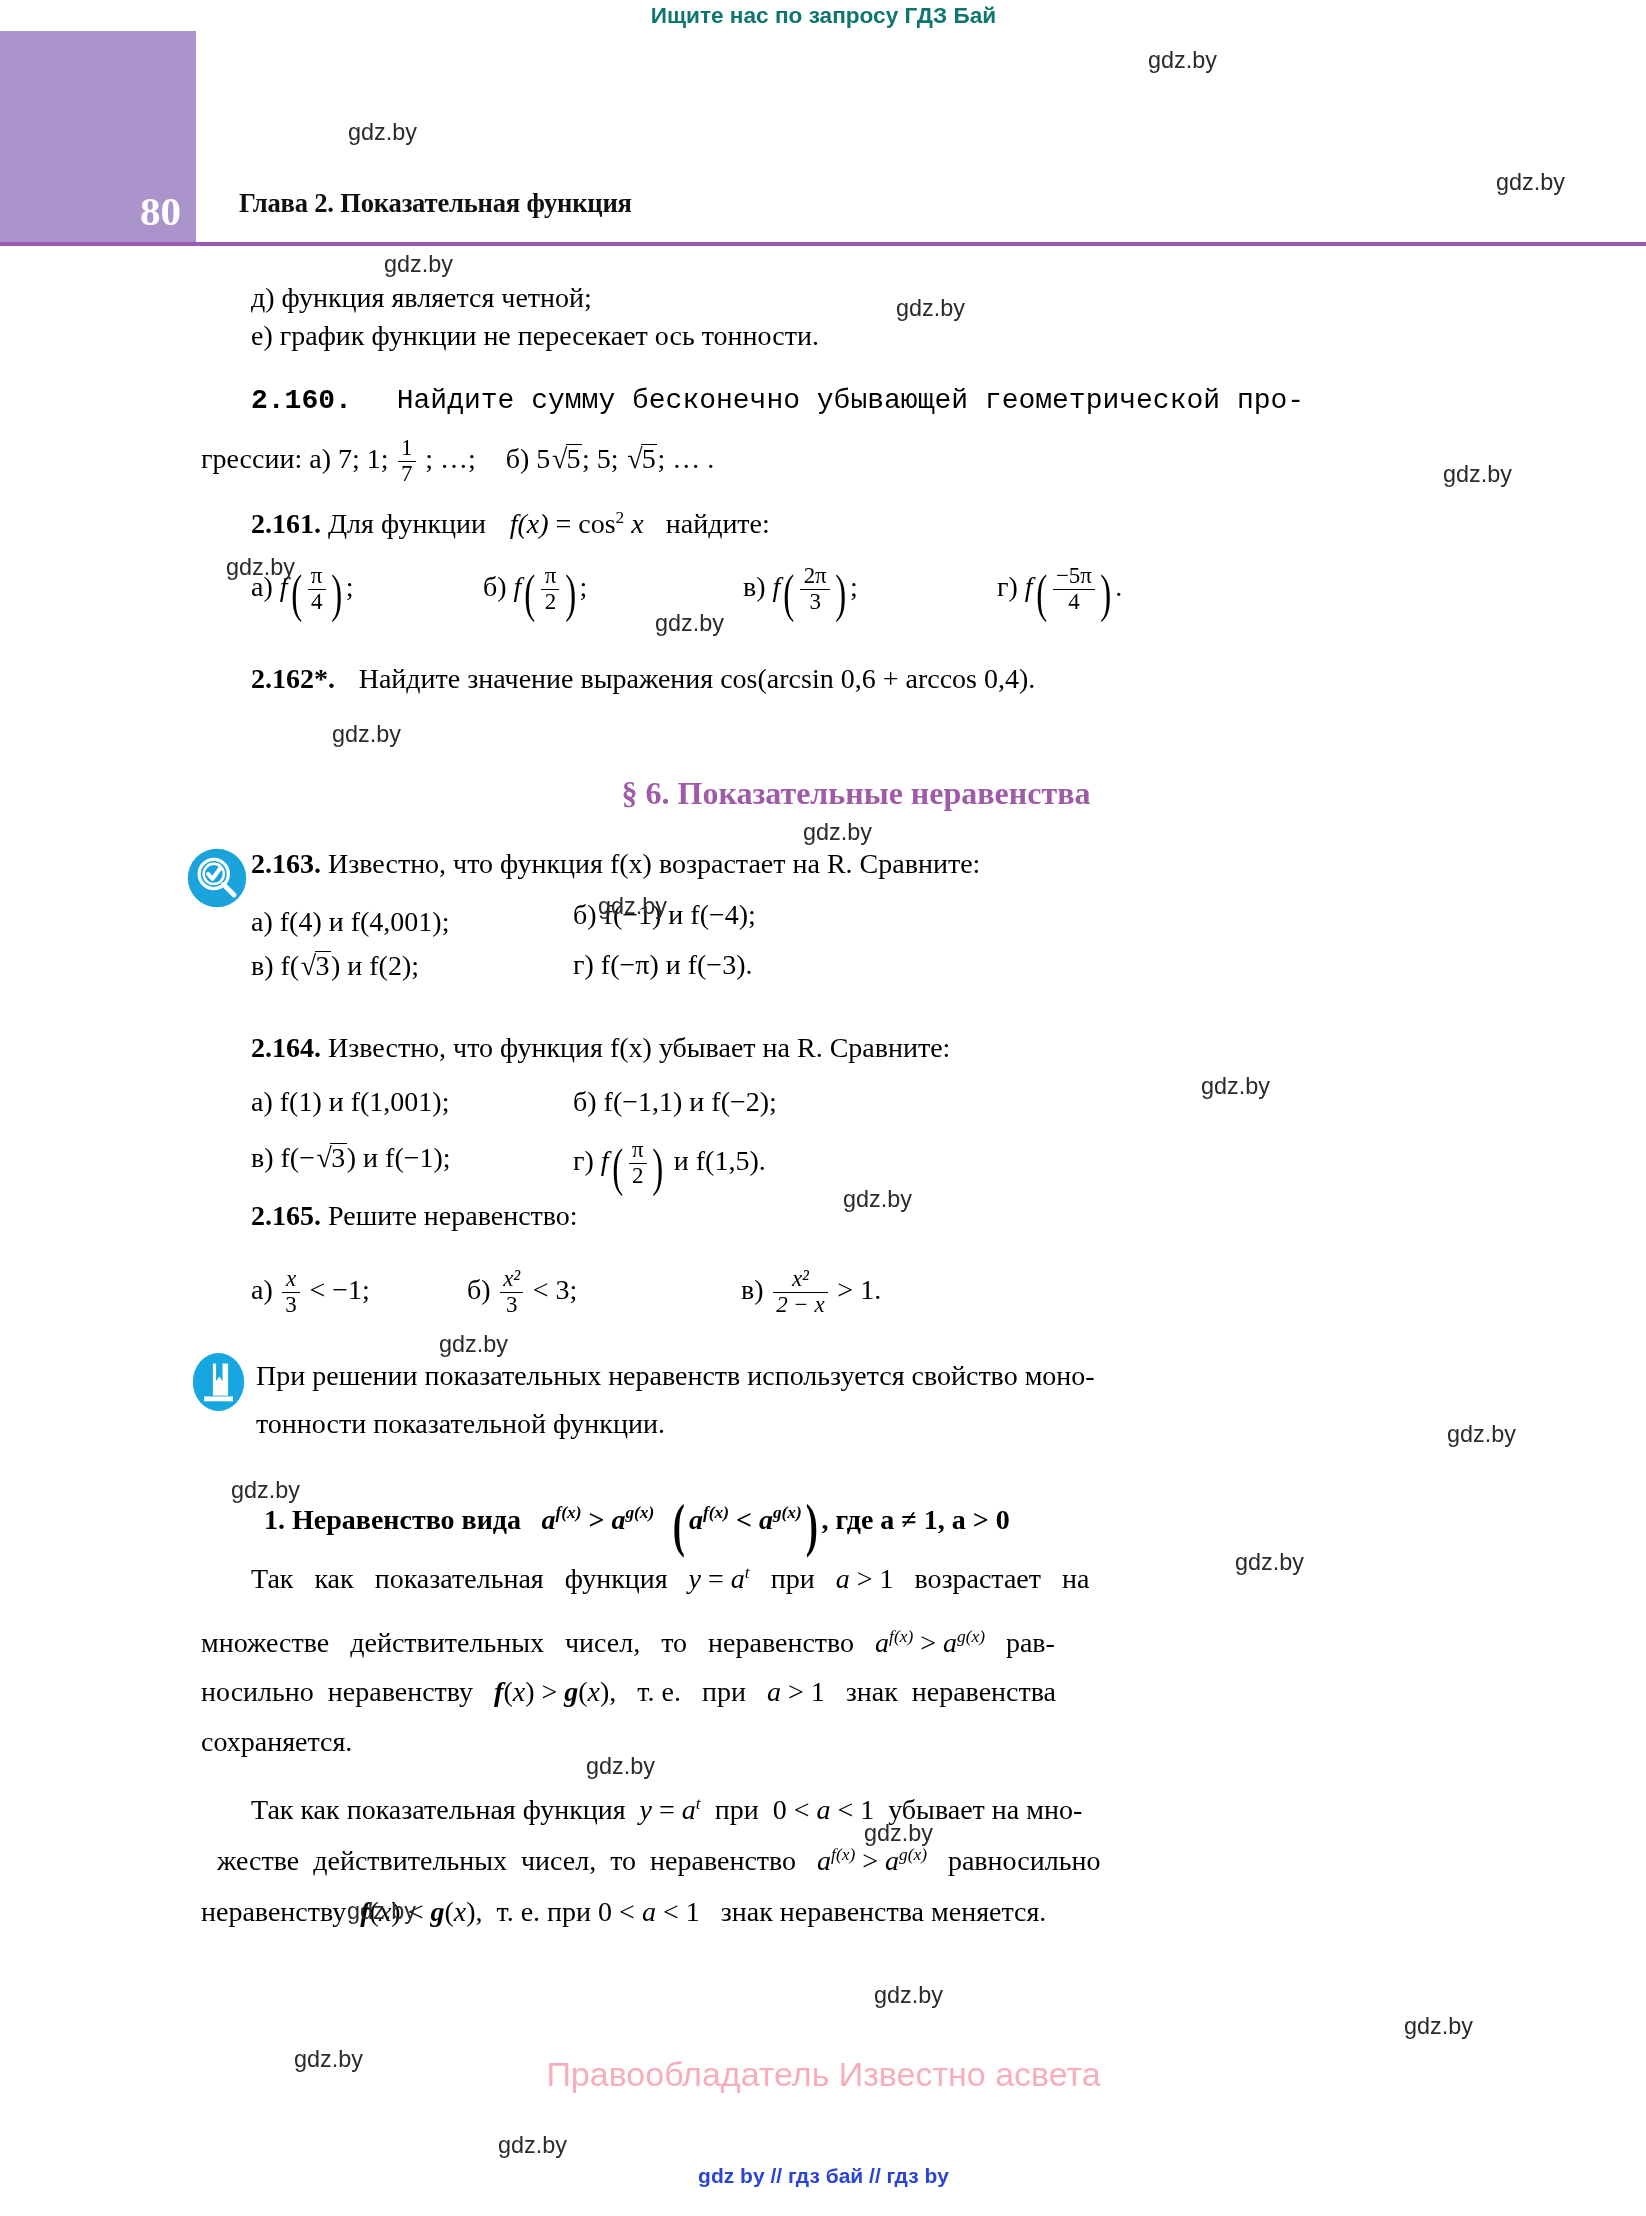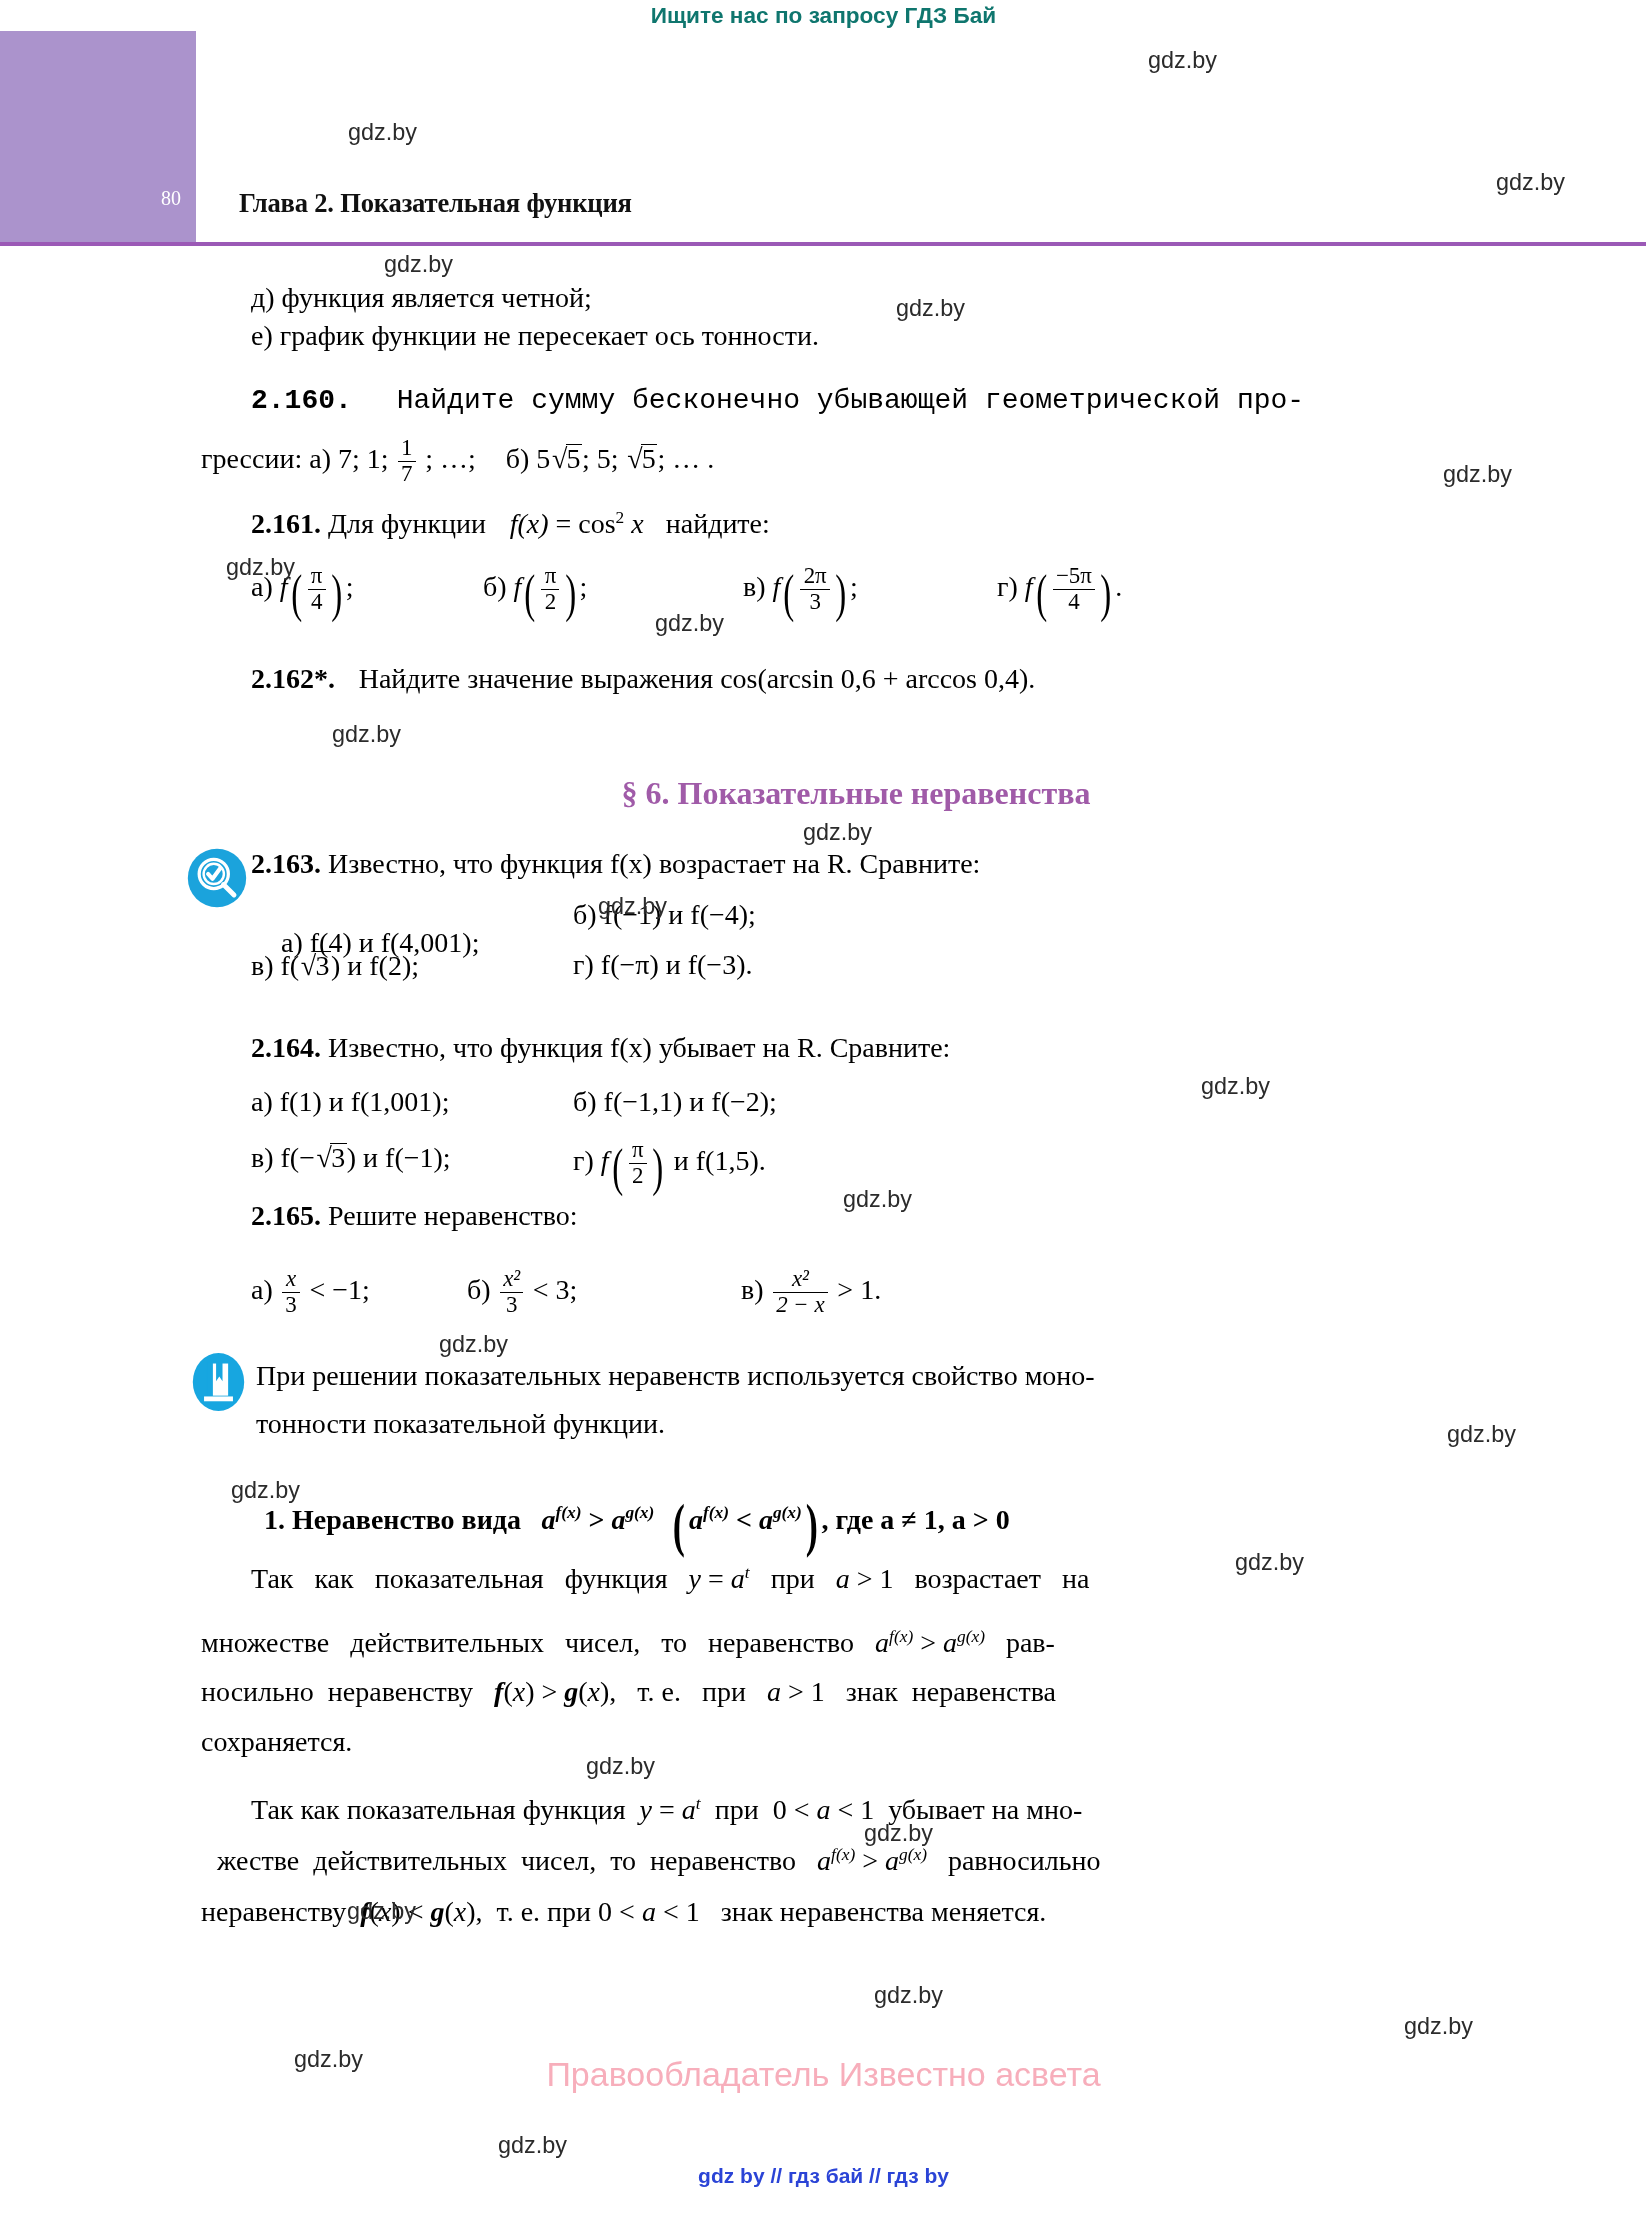--- a/index.html
+++ b/index.html
@@ -43,22 +43,22 @@
     background: #ab93cc;
     z-index: 1;
   }
   .page-number {
     position: absolute;
     left: 0; top: 187px;
     width: 181px;
     text-align: right;
     color: #ffffff;
     font-family: "Liberation Serif", serif;
-    font-weight: normal;
-    font-size: 20px;
+    font-weight: bold;
+    font-size: 41px;
     z-index: 3;
   }
   .chapter-title {
     position: absolute;
     left: 239px; top: 188px;
     font-family: "Liberation Serif", serif;
     font-weight: bold;
     font-size: 26.6px;
     color: #111111;
     letter-spacing: -0.2px;
@@ -232,21 +232,21 @@
     <span style="display:inline-block;width:9.7px;"></span>
     <span>Найдите значение выражения  cos(arcsin 0,6 + arccos 0,4).</span>
   </div>
 
   <div class="sec-title" style="top:775px;">§ 6. Показательные неравенства</div>
 
   <div class="ln" style="top:850px; left:50px;">
     <b class="num">2.163.</b>
     <span>Известно, что функция f(x) возрастает на R. Сравните:</span>
   </div>
-  <div class="ln" style="top:929px; left:50px;margin-left:30px;">а) f(4) и f(4,001);</div>
+  <div class="ln" style="top:908px; left:50px;">а) f(4) и f(4,001);</div>
   <div class="ln" style="top:901px; left:372px;">б) f(−1) и f(−4);</div>
   <div class="ln" style="top:951px; left:50px;">
     <span>в) f(</span><span class="sqrt"><span class="rad">√</span><span class="ovl">3</span></span><span>) и f(2);</span>
   </div>
   <div class="ln" style="top:951px; left:372px;">г) f(−π) и f(−3).</div>
 
   <div class="ln" style="top:1034px; left:50px;">
     <b class="num">2.164.</b>
     <span>Известно, что функция f(x) убывает на R. Сравните:</span>
   </div>

